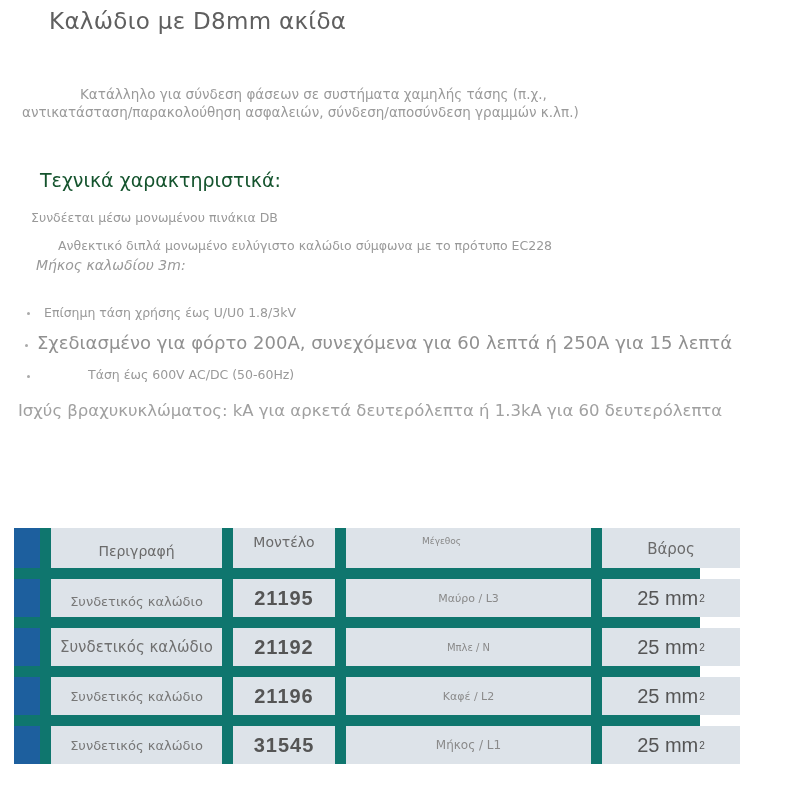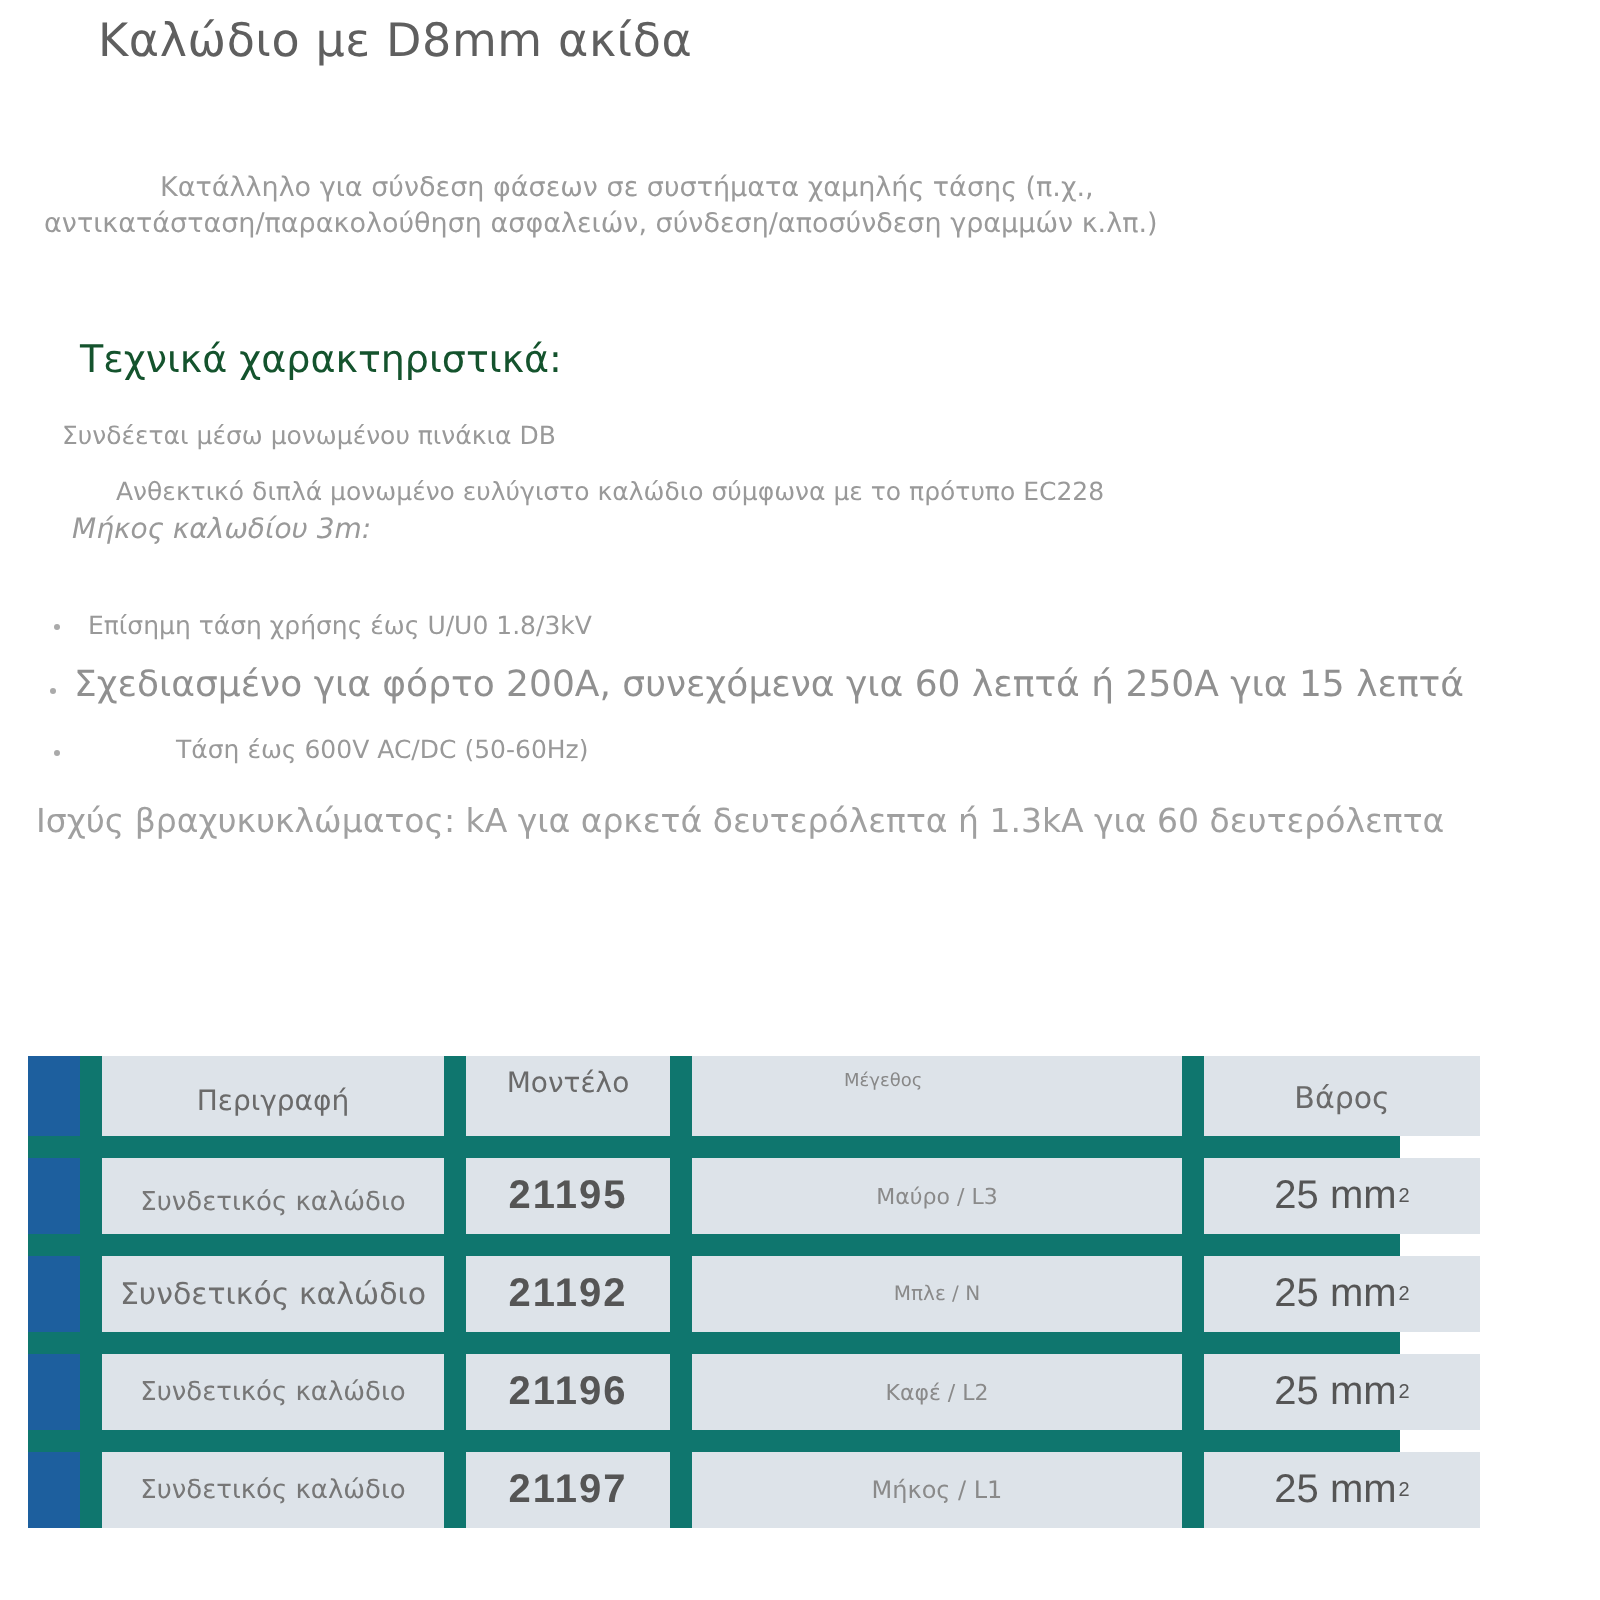--- a/index.html
+++ b/index.html
@@ -90,19 +90,19 @@
   <div class="cell">Συνδετικός καλώδιο</div>
   <div class="cell model">21196</div>
   <div class="cell size">Καφέ / L2</div>
   <div class="cell weight">
       <span>25  mm</span>
       <sup>2</sup>
     </div>
 
   <div class="cell marker"></div>
   <div class="cell">Συνδετικός καλώδιο</div>
-  <div class="cell model">21197</div>
+  <div class="cell model">31545</div>
   <div class="cell size" style="font-size:12px;">Μήκος / L1</div>
   <div class="cell weight">
       <span>25  mm</span>
       <sup>2</sup>
     </div>
 </div>
 
 </body></html>

